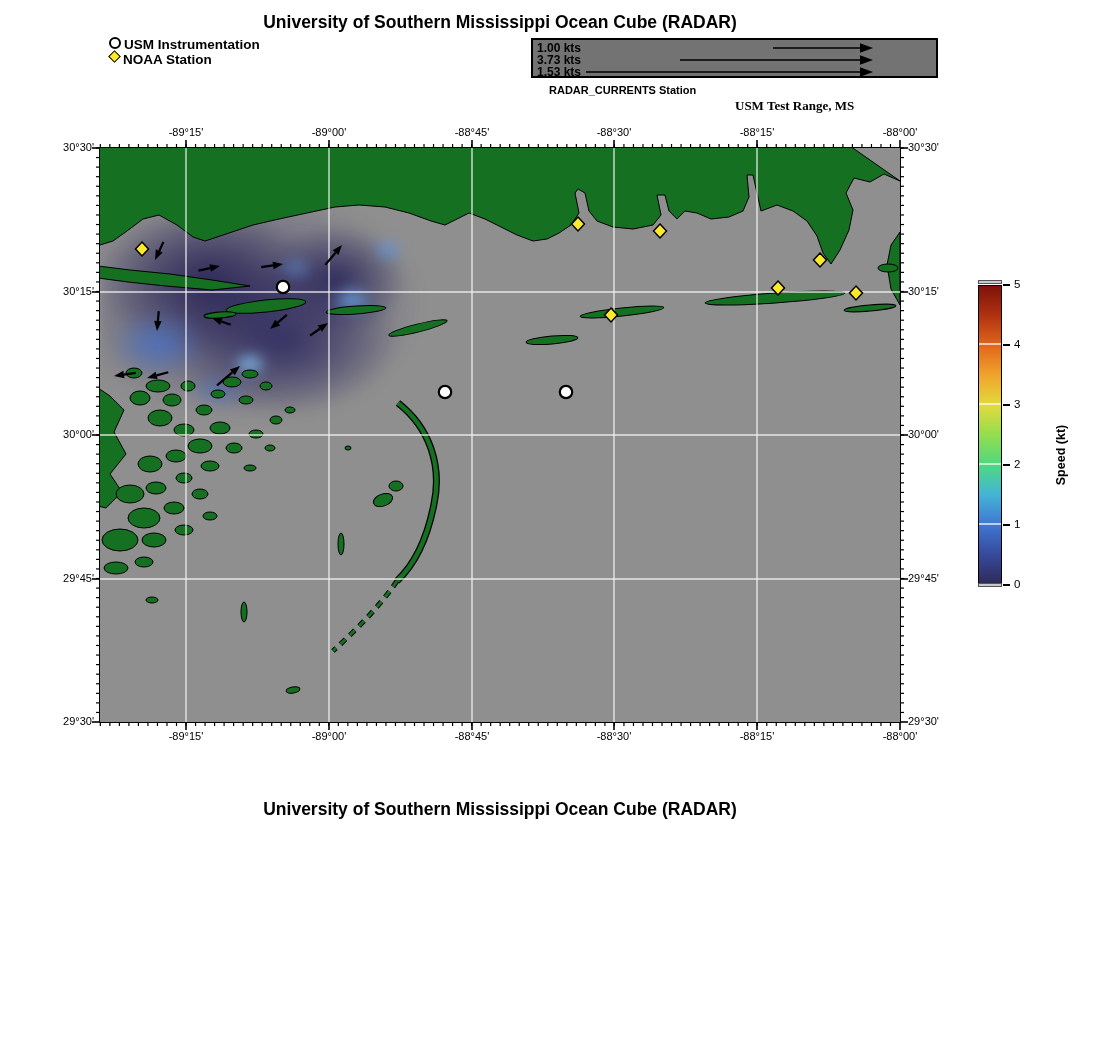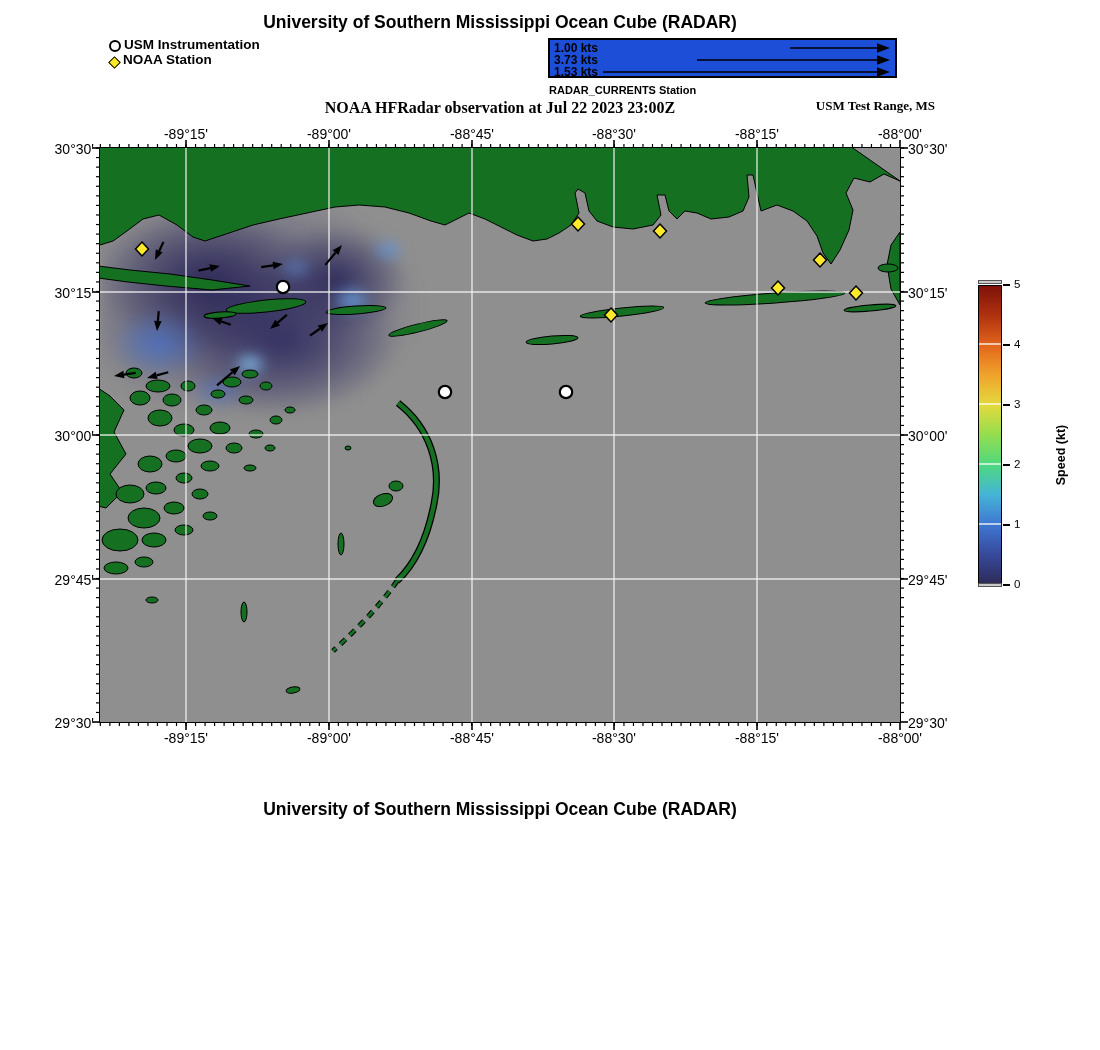--- a/index.html
+++ b/index.html
@@ -4,54 +4,54 @@
 <style>
   html,body{margin:0;padding:0;background:#ffffff;}
   #canvas{position:relative;width:1100px;height:1050px;background:#fff;overflow:hidden;
           font-family:"Liberation Sans",sans-serif;color:#000;}
   .title{position:absolute;left:100px;width:800px;text-align:center;font-weight:bold;
          font-size:17.5px;letter-spacing:0px;}
   .title.top{top:12px;}
   .title.bottom{top:799px;}
   
   .legend{position:absolute;left:109px;top:37px;}
-  .lrow{display:flex;align-items:flex-end;height:15px;}
+  .lrow{display:flex;align-items:flex-start;height:15px;}
   .lc{width:12px;height:12px;border:2px solid #000;border-radius:50%;background:#fff;
       box-sizing:border-box;margin-right:3px;}
   .ld{width:9px;height:9px;background:#fce92a;border:1.6px solid #000;transform:rotate(45deg);
       box-sizing:border-box;margin:0 4px 0 1px;}
   .ltxt{font-weight:bold;font-size:13.5px;white-space:nowrap;}
   
-  .vbox{position:absolute;left:548px;top:38px;width:349px;height:40px;border:2px solid #000;
-        box-sizing:border-box;background:#1d4ed8;}
+  .vbox{position:absolute;left:531px;top:38px;width:407px;height:40px;border:2px solid #000;
+        box-sizing:border-box;background:#737373;}
   .vlab{position:absolute;left:4px;font-weight:bold;font-size:12px;line-height:12px;}
   #vscale{position:absolute;left:0;top:0;}
   .vcaption{position:absolute;left:549px;top:84px;font-weight:bold;font-size:11px;}
   .subtitle{position:absolute;left:100px;top:99px;width:800px;text-align:center;
             font-family:"Liberation Serif",serif;font-weight:bold;font-size:16px;}
-  .rangelbl{position:absolute;left:735px;top:98px;width:200px;text-align:right;
+  .rangelbl{position:absolute;left:735px;top:98px;width:200px;text-align:left;
             font-family:"Liberation Serif",serif;font-weight:bold;font-size:13px;}
   
   #map{position:absolute;left:100px;top:148px;width:800px;height:574px;background:#8f8f8f;
        overflow:hidden;outline:1.6px solid #000;}
   .blob{position:absolute;left:0;top:0;width:800px;height:574px;filter:blur(6px);
     background:
       radial-gradient(26px 19px at 150px 216px, rgba(132,198,244,.95), rgba(132,198,244,0) 72%),
       radial-gradient(30px 22px at 252px 152px, rgba(108,168,232,.92), rgba(108,168,232,0) 72%),
       radial-gradient(24px 18px at 288px 102px, rgba(96,148,222,.85), rgba(96,148,222,0) 72%),
       radial-gradient(26px 18px at 196px 120px, rgba(96,148,222,.6), rgba(96,148,222,0) 72%),
       radial-gradient(66px 48px at 58px 196px, rgba(73,111,194,.85), rgba(73,111,194,0) 72%),
       radial-gradient(40px 26px at 118px 243px, rgba(73,111,194,.6), rgba(73,111,194,0) 72%),
       radial-gradient(95px 72px at 235px 132px, rgba(47,43,92,.96), rgba(47,43,92,0) 76%),
       radial-gradient(140px 95px at 108px 134px, rgba(45,41,88,.97), rgba(45,41,88,0) 78%),
       radial-gradient(155px 102px at 182px 192px, rgba(50,46,97,.92), rgba(50,46,97,0) 76%),
       radial-gradient(230px 145px at 140px 155px, rgba(56,51,106,.72), rgba(56,51,106,0) 80%);}
   #land{position:absolute;left:0;top:0;}
   #overlay{position:absolute;left:100px;top:148px;overflow:visible;}
-  .axlbl{position:absolute;font-size:14px;white-space:nowrap;}
+  .axlbl{position:absolute;font-size:11px;white-space:nowrap;}
   .xt,.xb{width:60px;text-align:center;}
   .yl{width:48px;text-align:right;}
   .yr{width:48px;text-align:left;}
   
   #cbar{position:absolute;left:978px;top:285px;width:24px;height:300px;border:1.6px solid #000;
         box-sizing:border-box;}
   .cbgrad{position:absolute;left:0;top:0;width:100%;height:100%;}
   .cbline{position:absolute;left:0;width:100%;height:2px;background:rgba(255,255,255,.65);}
   .cbcap{position:absolute;left:-1.6px;width:24px;height:4px;background:#c9c9c9;border:1px solid #555;box-sizing:border-box;}
   .cbtick{position:absolute;width:7px;height:1.6px;background:#000;}
@@ -92,21 +92,20 @@
           <polygon points="340,20 327,15.2 327,24.8" fill="#000"></polygon>
         </g>
         <g>
           <line x1="53" y1="32" x2="330" y2="32" stroke="#000" stroke-width="1.6"></line>
           <polygon points="340,32 327,27.2 327,36.8" fill="#000"></polygon>
         </g>
       </svg>
   </div>
   <div class="vcaption">RADAR_CURRENTS Station</div>
 
-  <div class="subtitle">NOAA HFRadar observation at Jul 22 2023 23:00Z</div>
   <div class="rangelbl">USM Test Range, MS</div>
 
   <div id="map">
     <div class="blob"></div>
     <svg id="land" width="800" height="574" viewBox="0 0 800 574">
       <g fill="#157022" stroke="#000" stroke-width="1">
         <path d="M -2,-2 H 750 L 800,33 L 784,26 L 770,34 L 754,30 L 746,45 L 753,62 L 749,82 L 740,102 L 731,116 L 723,105 L 717,88 L 707,73 L 693,63 L 677,57 L 661,63 L 657,45 L 653,27 L 647,27 L 649,49 L 643,63 L 629,69 L 611,71 L 597,65 L 585,63 L 577,71 L 569,63 L 565,47 L 557,47 L 561,67 L 553,77 L 533,81 L 513,79 L 497,73 L 489,63 L 485,45 L 478,41 L 475,45 L 479,65 L 471,77 L 459,85 L 447,91 L 433,93 L 417,87 L 401,79 L 385,71 L 369,65 L 353,73 L 345,77 L 331,73 L 309,65 L 285,59 L 259,57 L 235,59 L 207,65 L 179,71 L 153,77 L 129,85 L 105,93 L 93,89 L 77,77 L 59,67 L 43,71 L 27,83 L 13,93 L 0,97 L -2,97 Z"></path>
         <path d="M -2,118 L 30,122 L 70,126 L 112,132 L 150,138 L 112,142 L 66,138 L 28,134 L -2,130 Z"></path>
         <path d="M -2,240 L 10,248 L 24,262 L 14,284 L 26,306 L 10,326 L 22,344 L 6,360 L -2,358 Z"></path>
         <path d="M 800,84 L 791,97 L 787,117 L 791,141 L 800,157 Z"></path>

